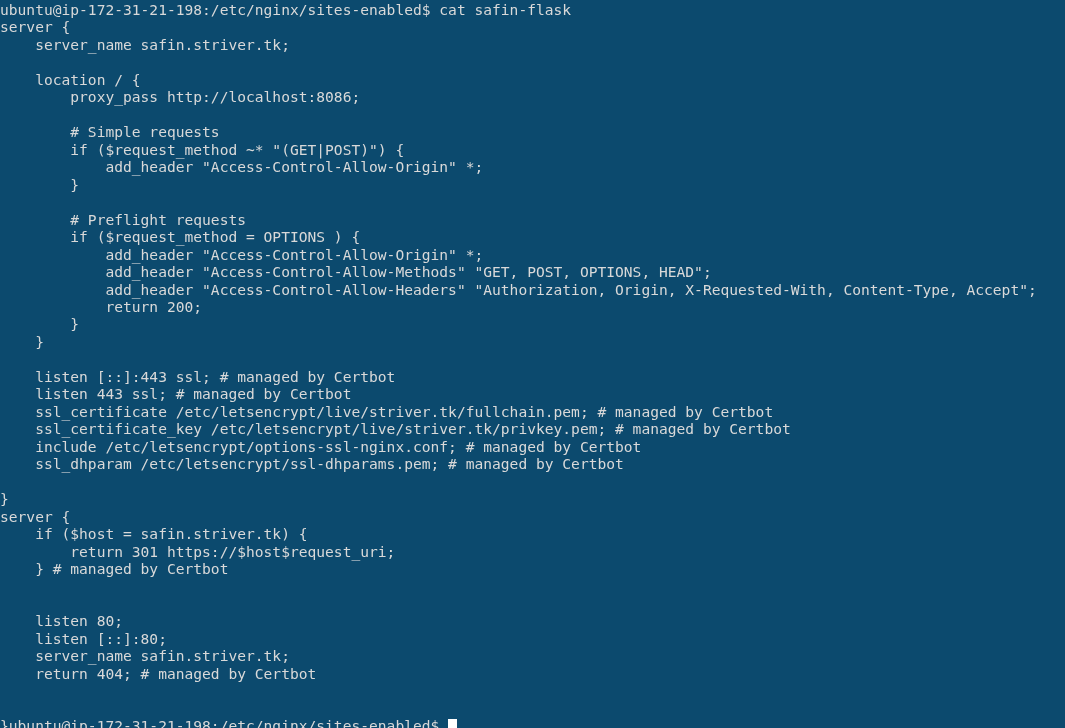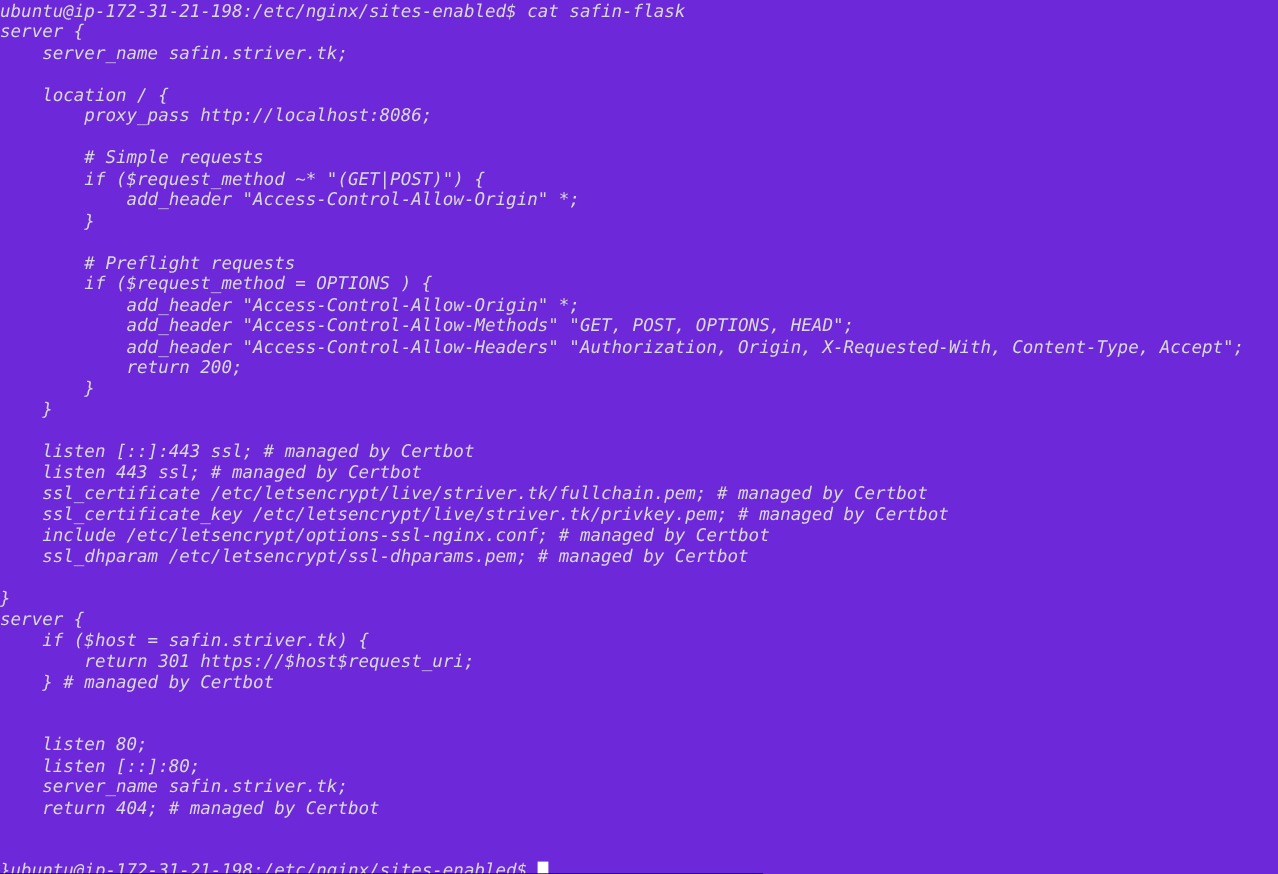--- a/index.html
+++ b/index.html
@@ -11,30 +11,29 @@
   body {
     width: 1065px;
     height: 728px;
     overflow: hidden;
     font-family: "DejaVu Sans Mono", "Liberation Mono", monospace;
   }
   #terminal {
     position: relative;
     width: 1065px;
     height: 728px;
-    background: #6d28d9;
+    background: #0c4a6e;
     color: #d8d8d8;
     font-family: "DejaVu Sans Mono", "Liberation Mono", monospace;
     font-size: 14.6px;
     line-height: 17.48px;
     letter-spacing: 0px;
     padding: 0;
     box-sizing: border-box;
     overflow: hidden;
-    font-style: italic;
   }
   #screen {
     position: absolute;
     left: 0px;
     top: 1px;
     width: 1065px;
     white-space: pre;
     font-family: "DejaVu Sans Mono", "Liberation Mono", monospace;
     font-size: 14.6px;
     line-height: 17.48px;

